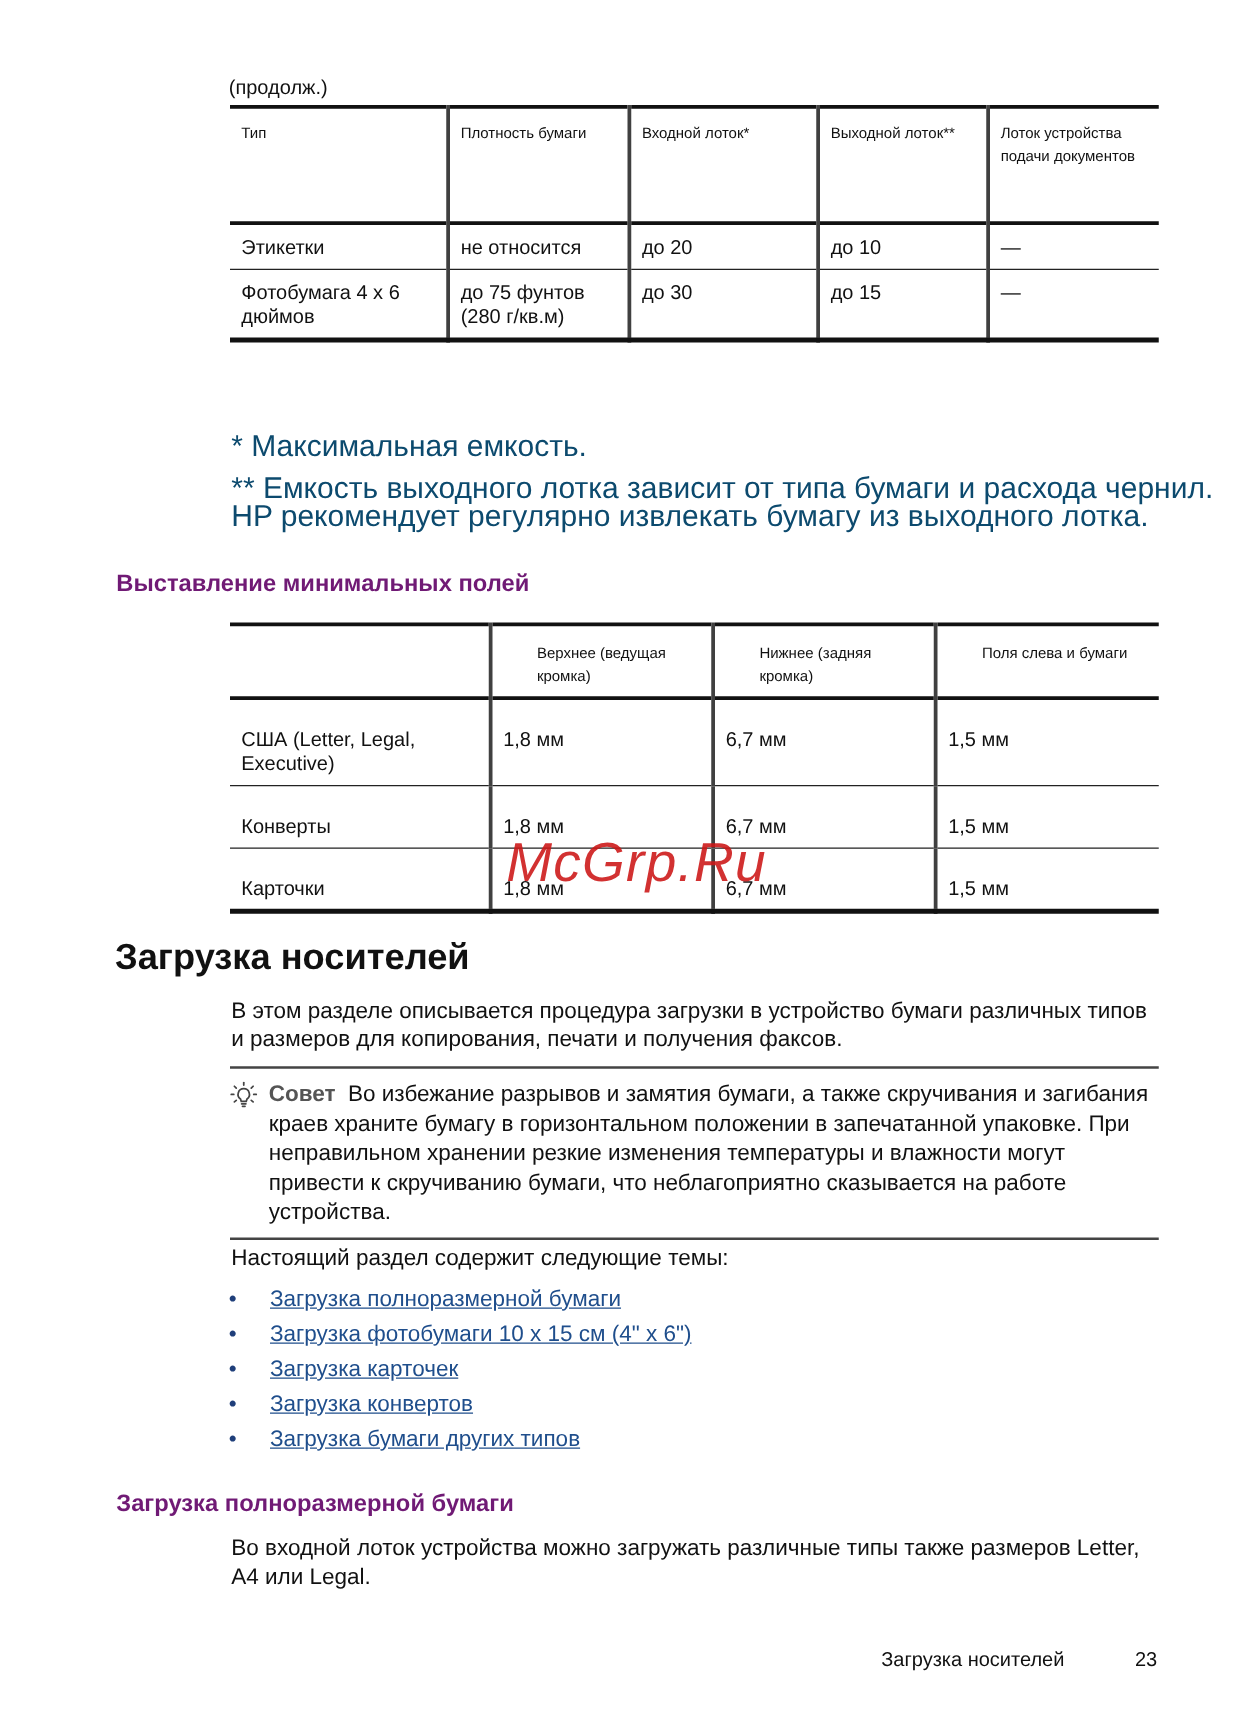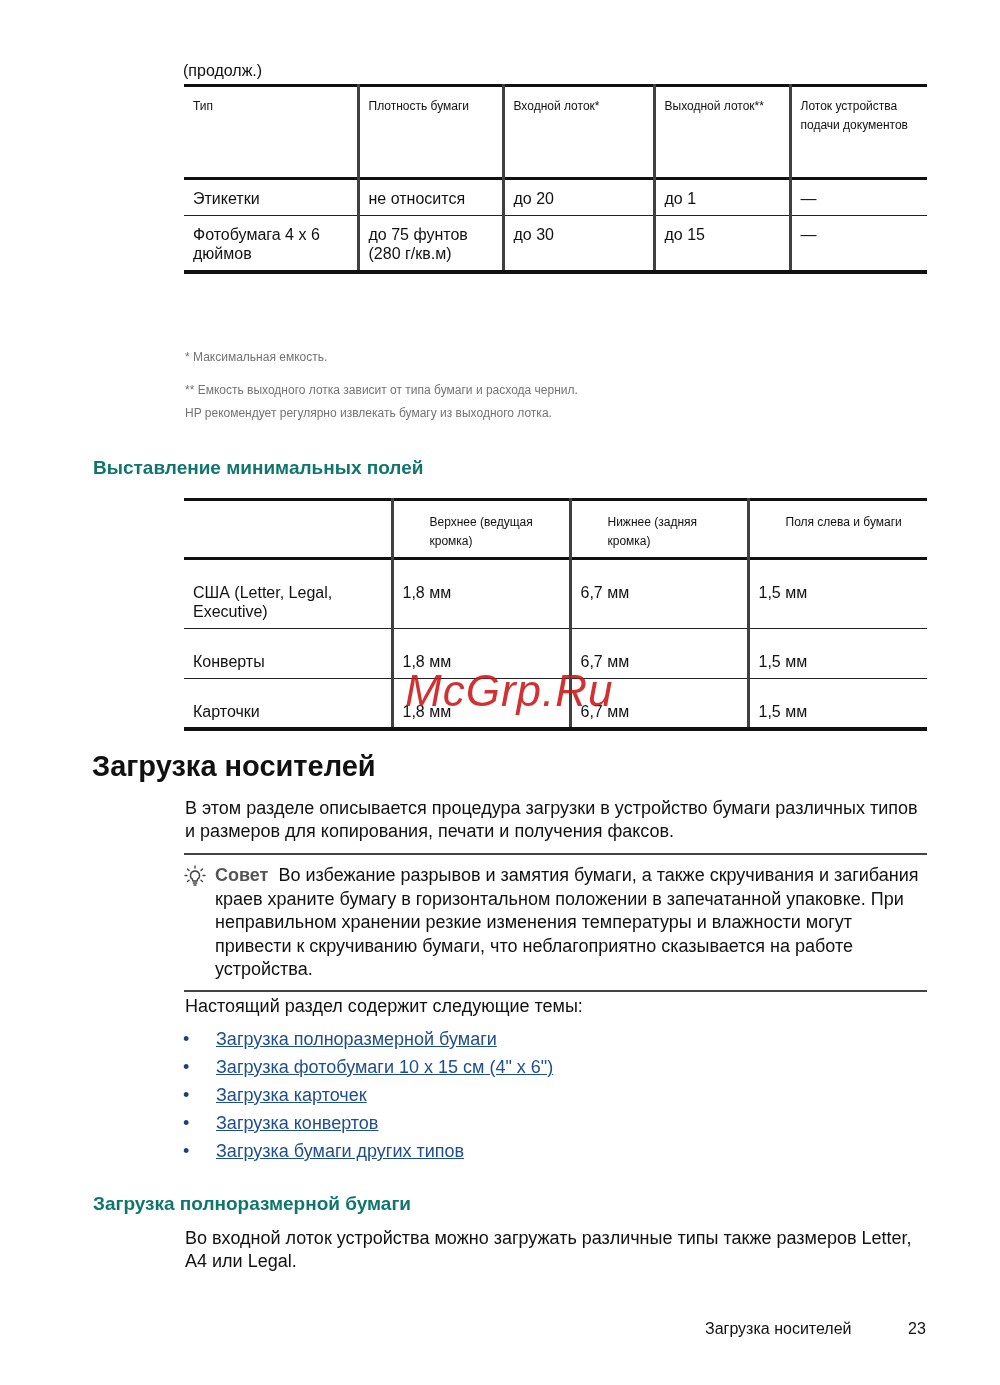--- a/index.html
+++ b/index.html
@@ -29,22 +29,22 @@
   #t1 tr.r2 td { height: 45px; }
   #t1 tr.r3 td { height: 44px; }
 
   #t2 { left: 184px; top: 498px; width: 743px; }
   #t2 th { padding-top: 12px; height: 44px; padding-left: 36px; }
   #t2 td { padding-top: 23px; }
   #t2 tr.r1 td { height: 45px; }
   #t2 tr.r2 td, #t2 tr.r3 td { height: 26px; }
   #t2 tr.r4 td { height: 25px; }
 
-  .note { left: 185px; font-size: 12px; line-height: 23px; color: #737373; }
-  .h2 { left: 93px; font-size: 19px; font-weight: bold; color: #0f766e; }
+  .note { left: 185px; font-size: 24px; line-height: 23px; color: #0c4a6e; }
+  .h2 { left: 93px; font-size: 19px; font-weight: bold; color: #701a75; }
   .h1 { left: 92px; top: 750px; font-size: 29px; font-weight: bold; color: #111; }
   .para { left: 185px; width: 745px; font-size: 18px; line-height: 23px; color: #111; }
 
   .tip { left: 184px; top: 853px; width: 743px; border-top: 2px solid #444; border-bottom: 2px solid #444; padding: 9px 0 8px 0; }
   .tip-icon { position: absolute; left: 0; top: 10px; width: 22px; height: 22px; }
   .tip-text { margin-left: 31px; font-size: 18px; line-height: 23.5px; color: #111; }
   .tip-label { color: #555; font-weight: bold; margin-right: 10px; }
 
   ul.links { position: absolute; left: 183px; top: 1027px; margin: 0; padding: 0; list-style: none; }
   ul.links li { height: 28px; font-size: 18px; line-height: 24px; position: relative; padding-left: 33px; }
@@ -78,21 +78,21 @@
       <th>Входной лоток*</th>
       <th>Выходной лоток**</th>
       <th>Лоток устройства подачи документов</th>
     </tr>
   </thead>
   <tbody>
     <tr class="r1">
       <td>Этикетки</td>
       <td>не относится</td>
       <td>до 20</td>
-      <td>до 1</td>
+      <td>до 10</td>
       <td>—</td>
     </tr>
     <tr class="r2">
       <td>Фотобумага 4 x 6 дюймов</td>
       <td>до 75 фунтов (280 г/кв.м)</td>
       <td>до 30</td>
       <td>до 15</td>
       <td>—</td>
     </tr>
   </tbody>

